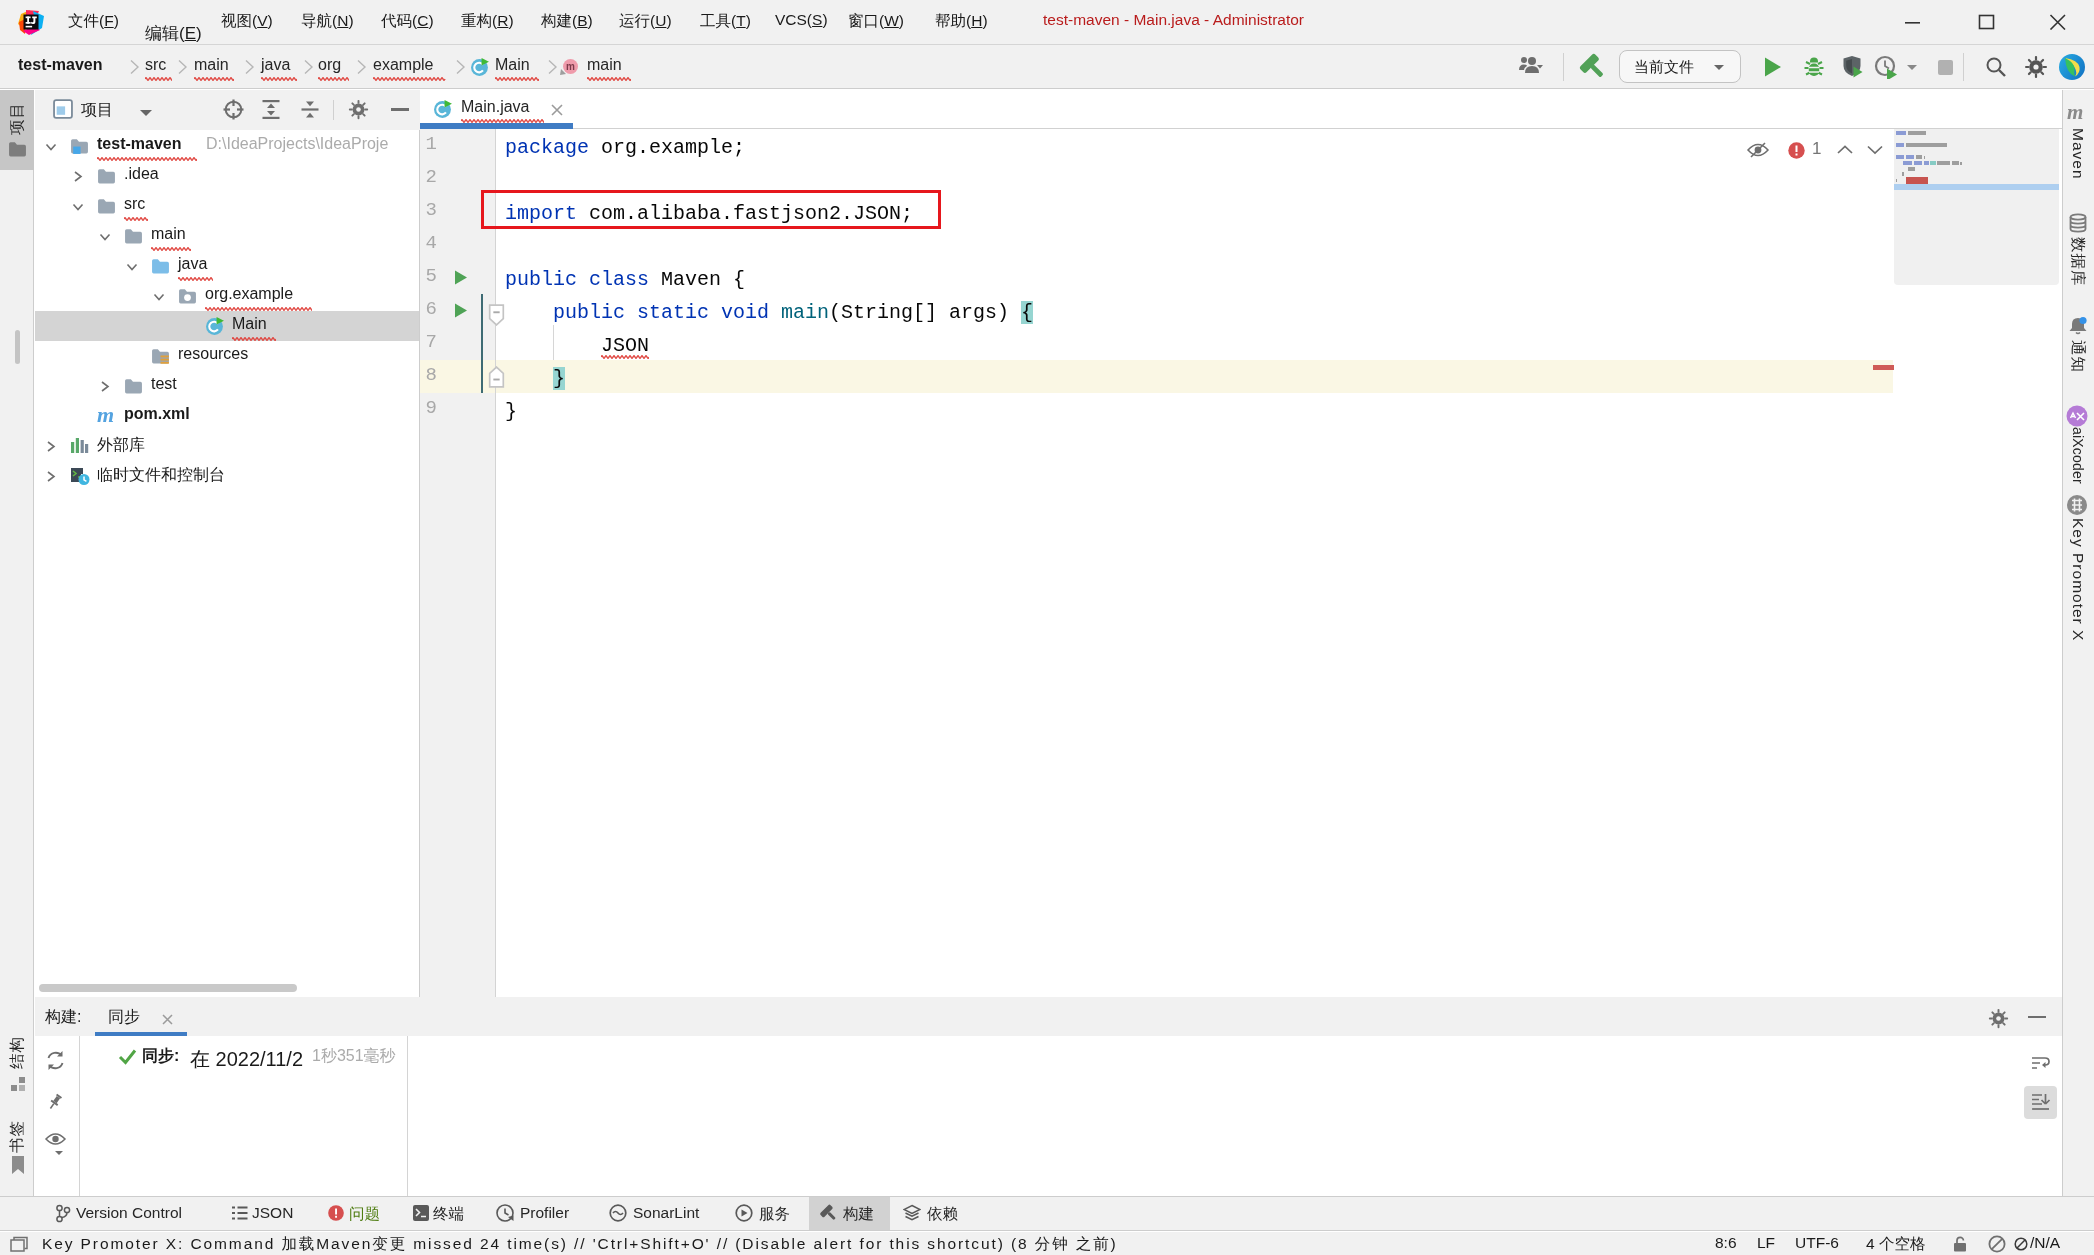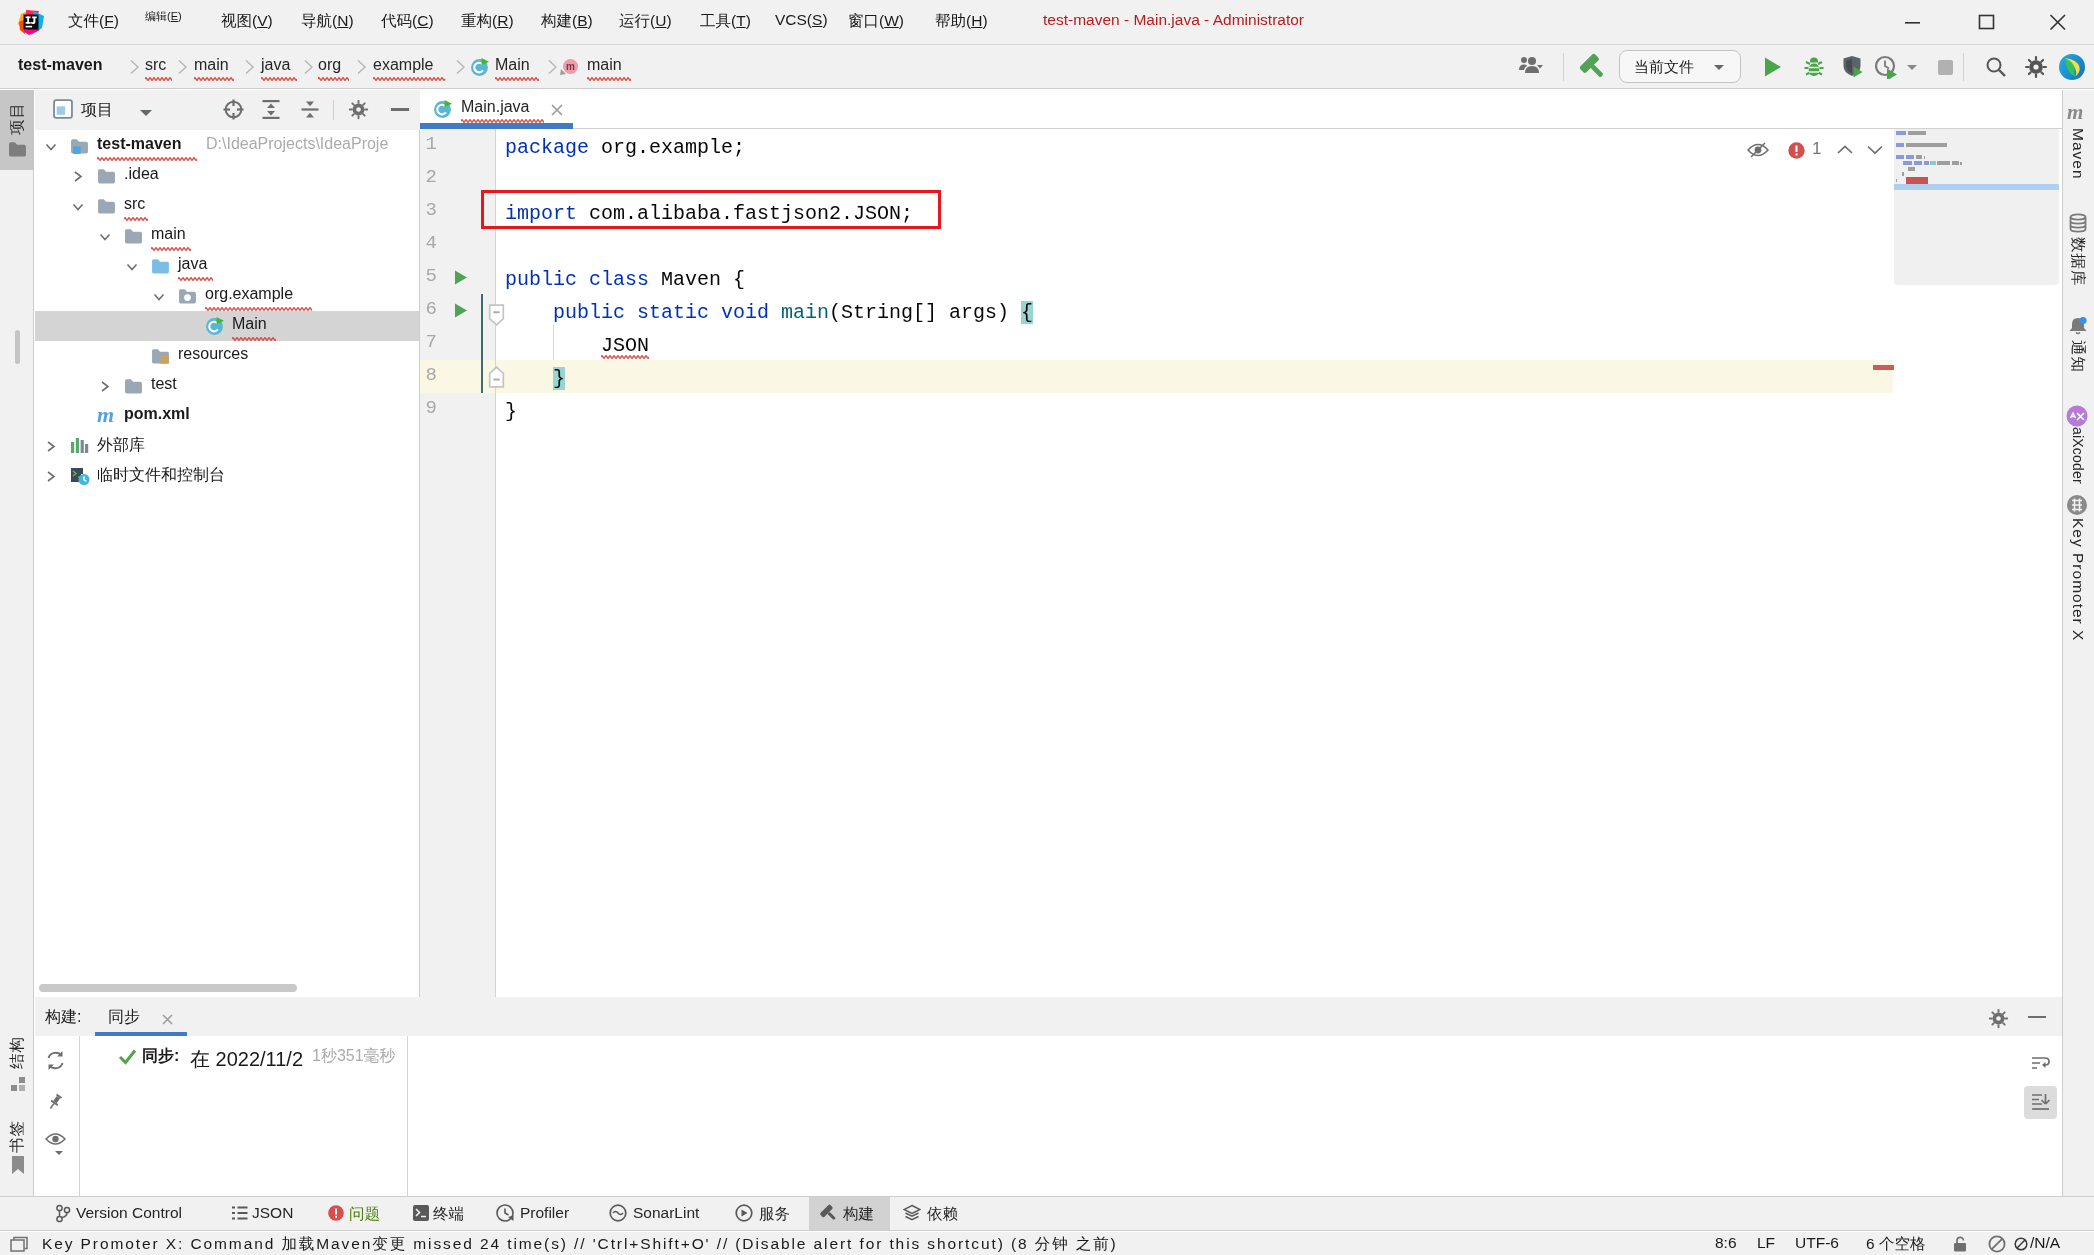--- a/index.html
+++ b/index.html
@@ -20,21 +20,21 @@
 <polygon points="1,13 9,9 7,25 2,21" fill="#fc4707"></polygon>
 <polygon points="5,22 15,17 22,21 11,26" fill="#fe0087"></polygon>
 <rect x="5.5" y="5.5" width="15" height="15" fill="#0d0b0e"></rect>
 <rect x="7.6" y="7.5" width="5" height="1.7" fill="#fff"></rect>
 <rect x="9.2" y="7.5" width="1.8" height="7.2" fill="#fff"></rect>
 <rect x="7.6" y="13" width="5" height="1.7" fill="#fff"></rect>
 <path d="M14.2 7.5 h4.6 v1.7 h-1.4 v3.2 q0 2.6-2.5 2.6 q-1.5 0-2.2-.9 l1-1.3 q.5.5 1 .5 q.7 0 .7-1 v-3.1 h-1.2z" fill="#fff"></path>
 <rect x="7.6" y="16.8" width="6.5" height="1.6" fill="#fff"></rect>
   </svg>
 <div class="ab" style="left:68px;top:11px;font-size:15.5px;color:#1a1a1a">文件(<u style="text-decoration-thickness:1px">F</u>)</div>
-<div class="ab" style="left:145px;top:9px;font-size:11px;color:#1a1a1a">编辑(<u style="text-decoration-thickness:1px">E</u>)</div>
+<div class="ab" style="left:145px;top:22px;font-size:17px;color:#1a1a1a">编辑(<u style="text-decoration-thickness:1px">E</u>)</div>
 <div class="ab" style="left:221px;top:11px;font-size:15.5px;color:#1a1a1a">视图(<u style="text-decoration-thickness:1px">V</u>)</div>
 <div class="ab" style="left:301px;top:11px;font-size:15.5px;color:#1a1a1a">导航(<u style="text-decoration-thickness:1px">N</u>)</div>
 <div class="ab" style="left:381px;top:11px;font-size:15.5px;color:#1a1a1a">代码(<u style="text-decoration-thickness:1px">C</u>)</div>
 <div class="ab" style="left:461px;top:11px;font-size:15.5px;color:#1a1a1a">重构(<u style="text-decoration-thickness:1px">R</u>)</div>
 <div class="ab" style="left:541px;top:11px;font-size:15.5px;color:#1a1a1a">构建(<u style="text-decoration-thickness:1px">B</u>)</div>
 <div class="ab" style="left:619px;top:11px;font-size:15.5px;color:#1a1a1a">运行(<u style="text-decoration-thickness:1px">U</u>)</div>
 <div class="ab" style="left:700px;top:11px;font-size:15.5px;color:#1a1a1a">工具(<u style="text-decoration-thickness:1px">T</u>)</div>
 <div class="ab" style="left:775px;top:11px;font-size:15.5px;color:#1a1a1a">VCS(<u style="text-decoration-thickness:1px">S</u>)</div>
 <div class="ab" style="left:848px;top:11px;font-size:15.5px;color:#1a1a1a">窗口(<u style="text-decoration-thickness:1px">W</u>)</div>
 <div class="ab" style="left:935px;top:11px;font-size:15.5px;color:#1a1a1a">帮助(<u style="text-decoration-thickness:1px">H</u>)</div>
@@ -589,21 +589,21 @@
 <div class="ab" style="left:927px;top:1204px;font-size:15.5px;color:#262626">依赖</div>
 <div class="ab" style="left:0px;top:1232px;width:2094px;height:23px;background:#f1f1f1"></div>
 <svg class="ab" style="left:10px;top:1236px;" width="20" height="16" viewBox="0 0 20 16">
     <rect x="1" y="4" width="13" height="11" fill="none" stroke="#707070" stroke-width="1.5"></rect>
 <path d="M4 4 v-2.5 h13 v11 h-2.5" fill="none" stroke="#707070" stroke-width="1.5"></path>
   </svg>
 <div class="ab" style="left:42px;top:1234px;font-size:15.5px;color:#1a1a1a;letter-spacing:1.9px">Key Promoter X: Command 加载Maven变更 missed 24 time(s) // 'Ctrl+Shift+O' // (Disable alert for this shortcut) (8 分钟 之前)</div>
 <div class="ab" style="left:1715px;top:1234px;font-size:15.5px;color:#1a1a1a">8:6</div>
 <div class="ab" style="left:1757px;top:1234px;font-size:15.5px;color:#1a1a1a">LF</div>
 <div class="ab" style="left:1795px;top:1234px;font-size:15.5px;color:#1a1a1a">UTF-6</div>
-<div class="ab" style="left:1866px;top:1234px;font-size:15.5px;color:#1a1a1a">6 个空格</div>
+<div class="ab" style="left:1866px;top:1234px;font-size:15.5px;color:#1a1a1a">4 个空格</div>
 <svg class="ab" style="left:1952px;top:1235px;" width="17" height="18" viewBox="0 0 17 18">
     <rect x="2" y="8" width="12" height="8.5" rx="1" fill="#707070"></rect>
 <path d="M5 8 v-2.5 a3.2 3.2 0 0 1 6.4 0" fill="none" stroke="#707070" stroke-width="1.7"></path>
   </svg>
 <svg class="ab" style="left:1988px;top:1235px;" width="18" height="18" viewBox="0 0 18 18">
     <circle cx="9" cy="9" r="7.6" fill="none" stroke="#707070" stroke-width="1.8"></circle>
 <path d="M3.8 14.2 L14.2 3.8" stroke="#707070" stroke-width="1.8"></path>
   </svg>
 <svg class="ab" style="left:2014px;top:1237px;" width="14" height="14" viewBox="0 0 14 14">
     <circle cx="7" cy="7" r="5.8" fill="none" stroke="#3a3a3a" stroke-width="1.5"></circle>

